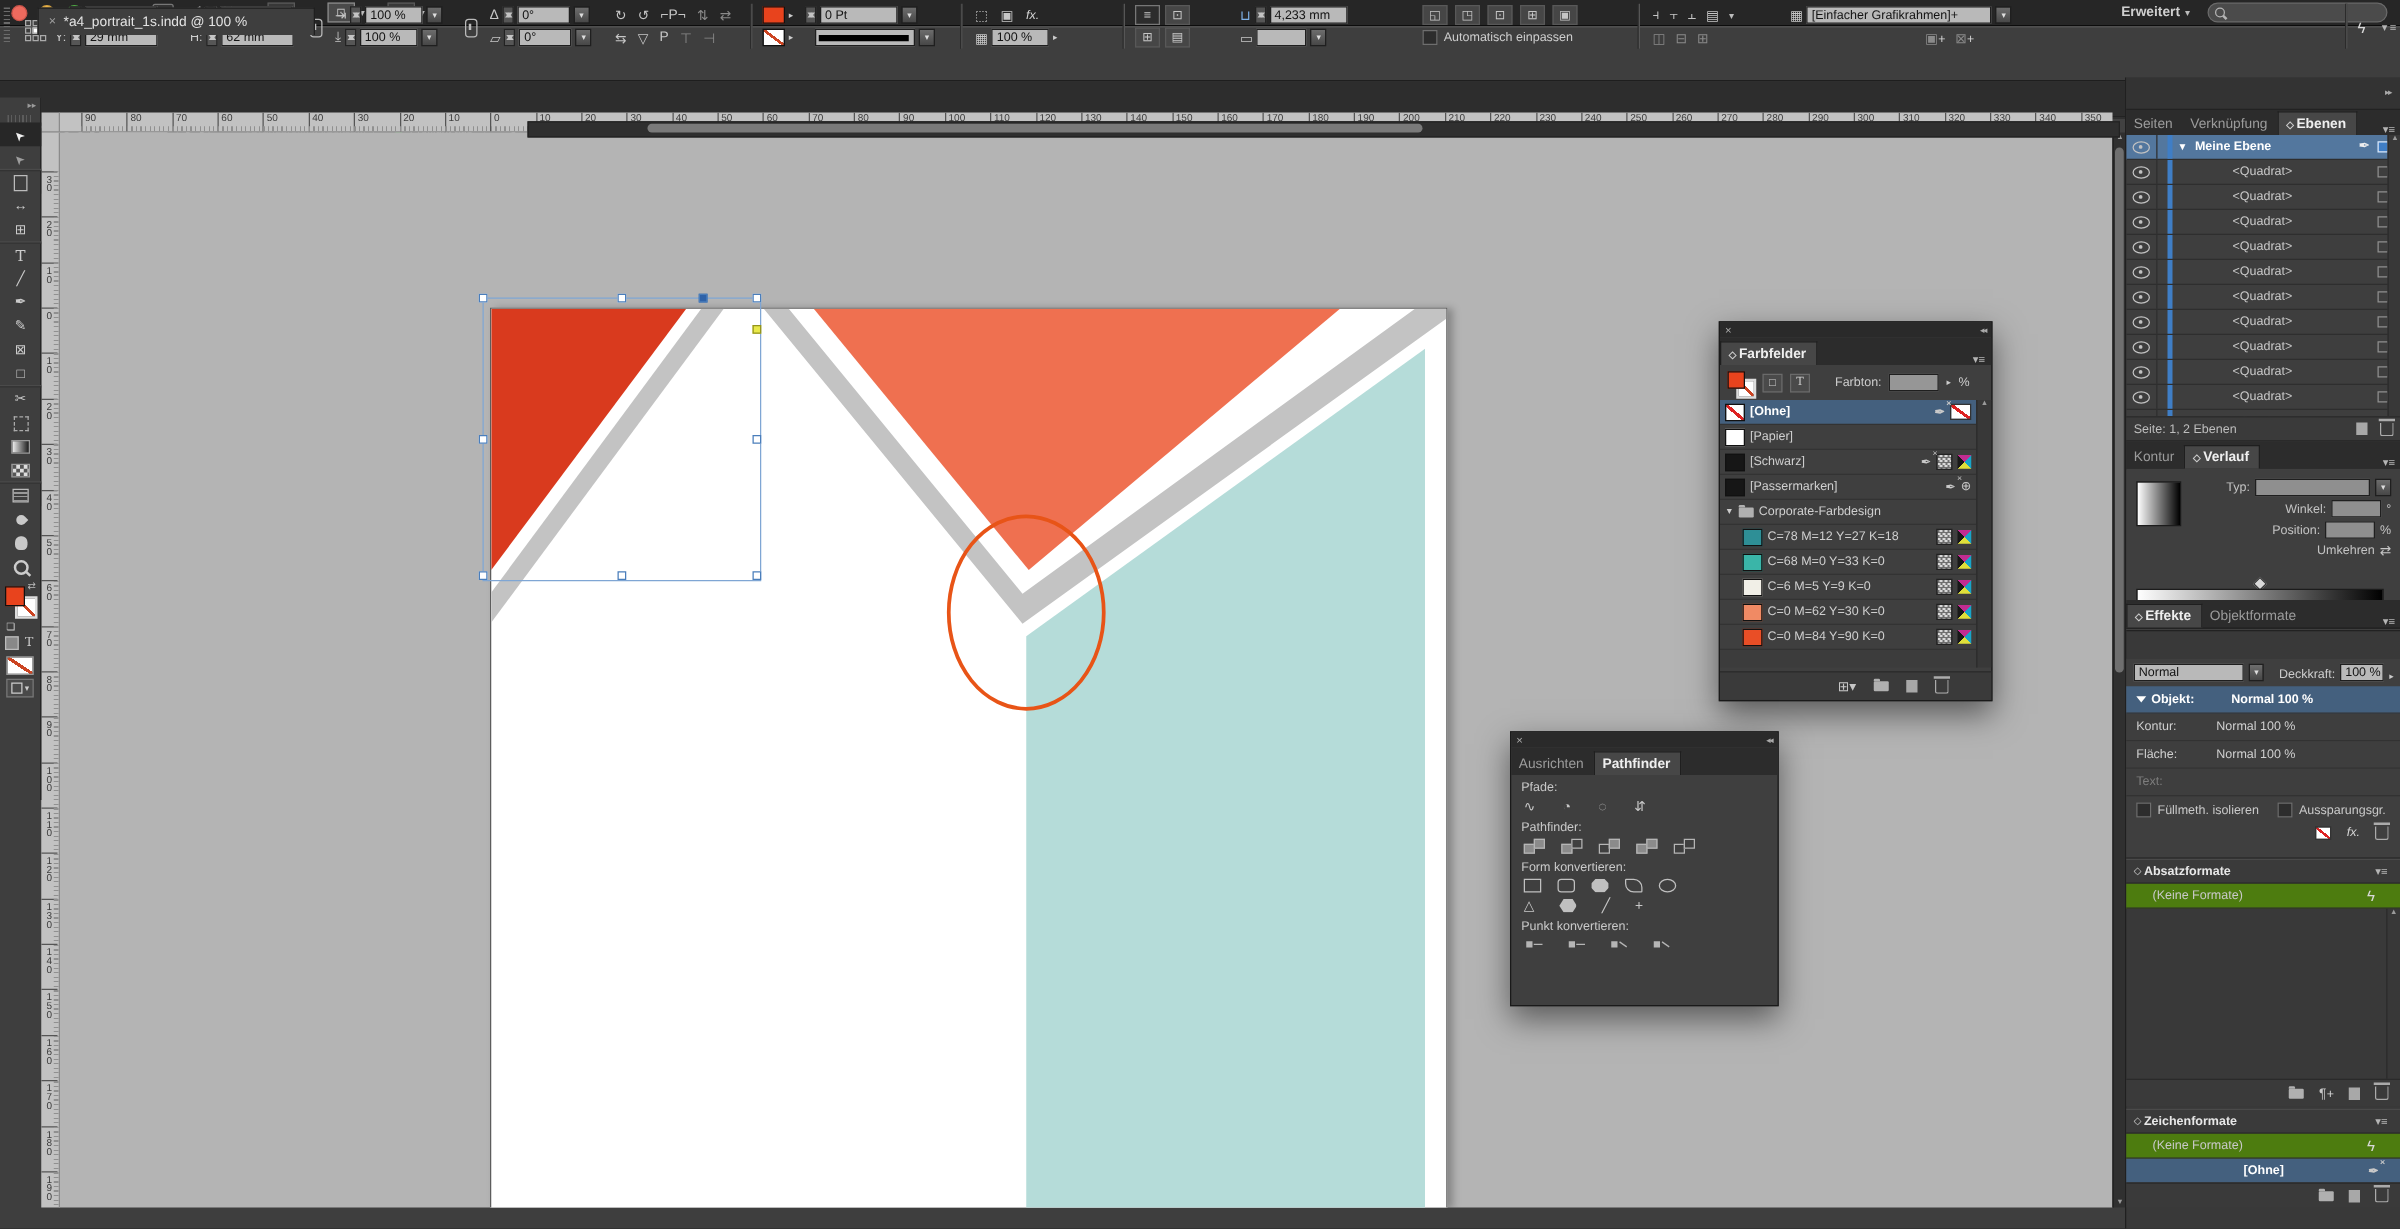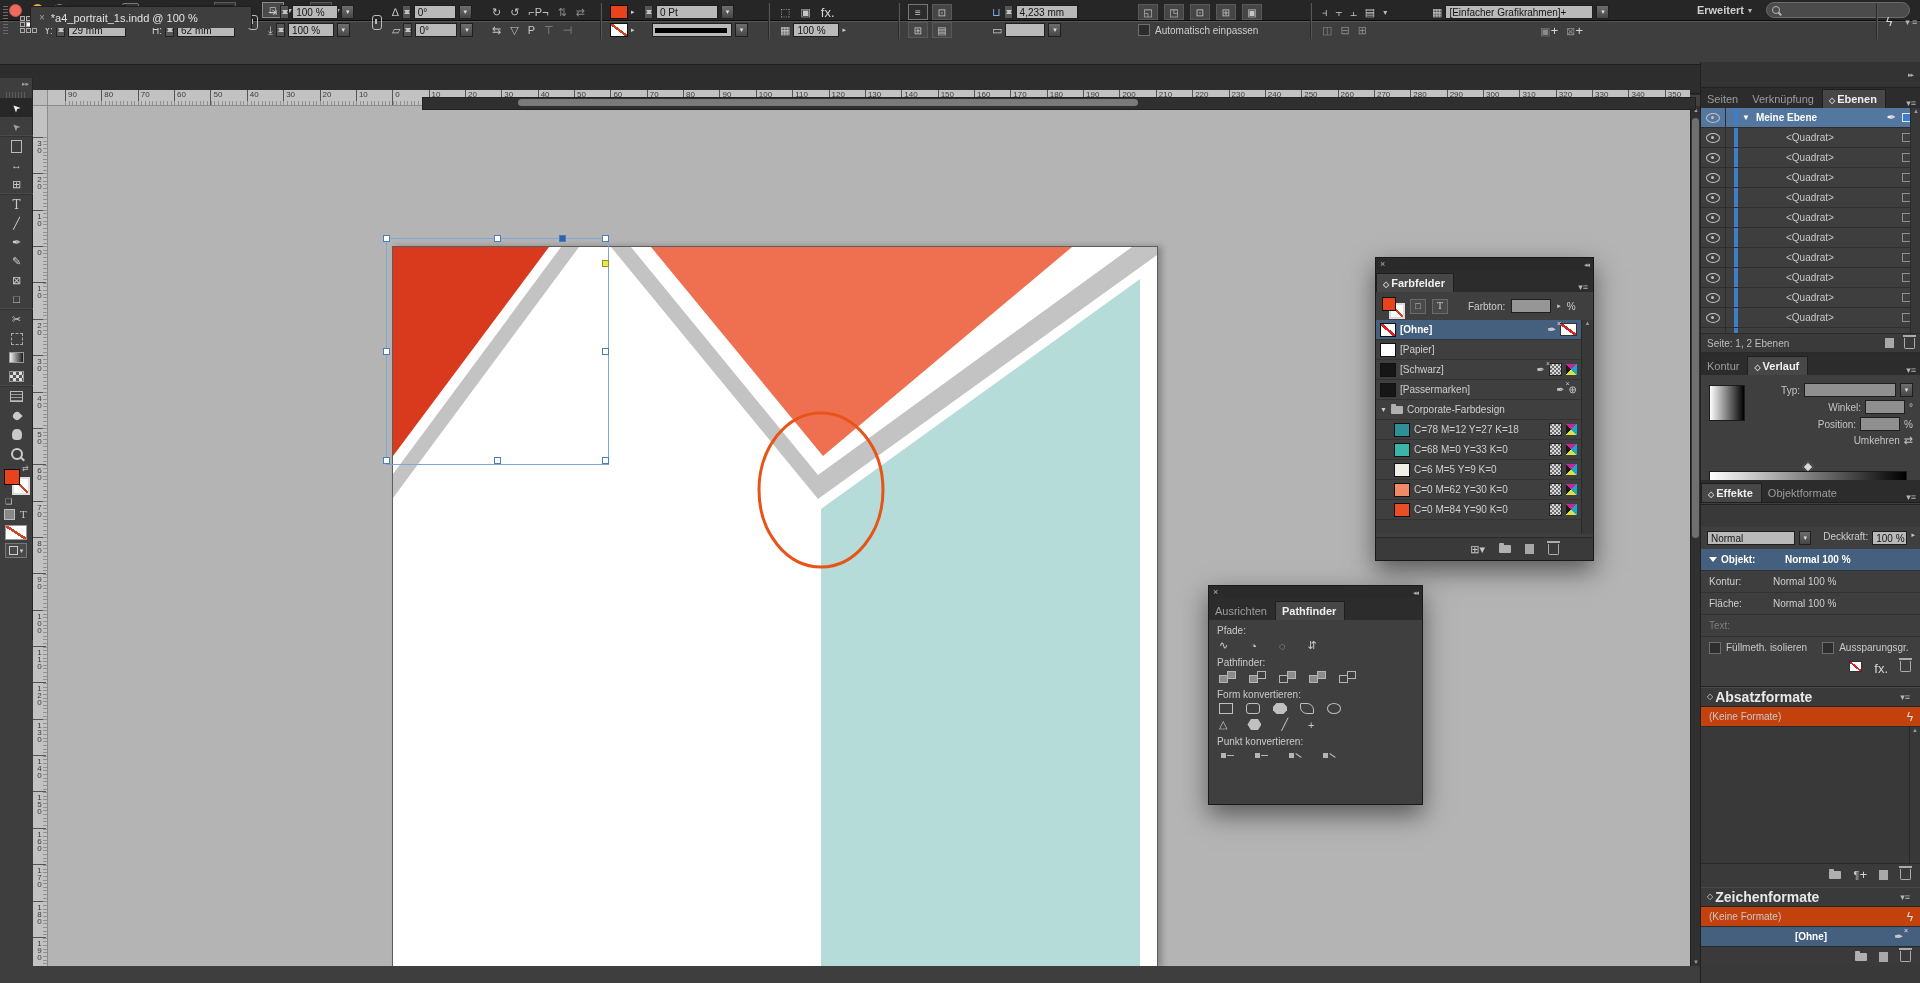--- a/index.html
+++ b/index.html
@@ -1,20 +1,20 @@
 <!DOCTYPE html>
 <html style="--tri-red: #d93a1e; --tri-orange: #ef7050; --band-gray: #c3c3c3; --teal: #b5dcd9; --circle-stroke: #e85417; --pasteboard: #b4b4b4; --accent-fill: #e8431d; --selection-blue: #7fa6d4; --row-selected: #44607e; --layer-selected: #53779e; --preflight-green: #4daf4c;"><head>
 <meta charset="utf-8">
 <style>
   html,body{margin:0;padding:0;background:#1b1b1b}
   #root{position:relative;width:1920px;height:983px;overflow:hidden;background:#3e3e3e;
         font-family:"Liberation Sans",sans-serif;color:#c9c9c9;font-size:10px;
         -webkit-font-smoothing:antialiased}
   .abs{position:absolute}
-  .flex{display:flex;align-items:flex-start}
+  .flex{display:flex;align-items:flex-end}
   .ic{font-style:normal;line-height:1}
 
   
   #menubar{left:0;top:0;width:1920px;height:20px;background:#262626;border-bottom:1px solid #0c0c0c;display:flex;align-items:center}
   .tl{width:11px;height:11px;border-radius:50%;margin-left:9px}
   .tl.r{background:#ed6a5e;border:1px solid #c8544a}
   .tl.y{background:#f5bd4f;border:1px solid #d4a13f}
   .tl.g{background:#61c554;border:1px solid #4fab45}
   #idlogo{color:#d84f82;font-weight:bold;font-size:13px;margin-left:22px;letter-spacing:0}
   #brbtn{margin-left:22px;border:1px solid #777;background:#333;color:#ddd;font-size:9px;padding:1px 3px;border-radius:2px}
@@ -151,28 +151,28 @@
   .gstop{position:absolute;top:108px;width:7px;height:8px;border:1px solid #222;clip-path:polygon(50% 0,100% 35%,100% 100%,0 100%,0 35%)}
   .gdiam{position:absolute;top:88px;left:103px;width:6px;height:6px;background:#d9d9d9;border:1px solid #333;transform:rotate(45deg)}
   .erow{height:21px;display:flex;align-items:center;padding-left:8px;color:#cfcfcf;background:#3e3e3e;border-bottom:1px solid #323232}
   .erow.sel{background:#44607e;color:#fff;font-weight:bold}
   .erow.dim{color:#7d7d7d}
   .erow .elab{width:64px;display:inline-block}
   .earr{width:0;height:0;border:4px solid transparent;border-top:5px solid #cfcfcf;margin-right:4px;margin-top:4px}
   .erow.sel .earr{border-top-color:#fff}
   .cb{width:10px;height:10px;background:#2d2d2d;border:1px solid #6e6e6e;display:inline-block}
   .phead{background:#3a3a3a;border-top:1px solid #4a4a4a;border-bottom:1px solid #262626;display:flex;align-items:center;padding:0 6px;height:100%}
-  .phead .t{font-weight:bold;color:#e8e8e8;font-size:14px}
-  .nrow{display:flex;align-items:center;padding:0 8px;color:#c9c9c9;background:#c2410c;border-bottom:1px solid #2c2c2c}
+  .phead .t{font-weight:bold;color:#e8e8e8;font-size:10px}
+  .nrow{display:flex;align-items:center;padding:0 21px;color:#c9c9c9;background:#4d7c0f;border-bottom:1px solid #2c2c2c}
   .i-bolt{color:#d9d9d9;font-size:12px}
   .flist{background:#3c3c3c}
   .frow{height:19px;display:flex;align-items:center;padding-left:40px;color:#cdcdcd;border-bottom:1px solid #2e2e2e}
   .frow.sel{background:#44607e;color:#fff;font-weight:bold;justify-content:center;padding-left:0}
   .minibar{display:flex;align-items:center;justify-content:flex-end;gap:12px;padding:0 10px;background:#3a3a3a;border-top:1px solid #2a2a2a}
-  .i-fx{color:#d5d5d5;font-size:13px}
+  .i-fx{color:#d5d5d5;font-style:italic;font-size:10px}
   .i-penx{position:relative;display:inline-block;color:#c9c9c9;font-size:10px}
   .i-penx::before{content:"✒"}
   .i-penx::after{content:"×";position:absolute;top:-4px;right:-5px;font-size:7px}
   .i-grid{width:11px;height:11px;border:1px solid #222;background:repeating-conic-gradient(#d8d8d8 0 25%,#6f6f6f 0 50%) 0 0/4px 4px;display:inline-block}
   .i-cmyk{width:11px;height:11px;display:inline-block;background:conic-gradient(from 45deg,#18a5c9 0 90deg,#e0e03a 0 180deg,#181818 0 270deg,#c12c92 0)}
   .i-reg{color:#c9c9c9;font-size:10px}
   .i-noneswatch{width:15px;height:11px;border:1px solid #333;background:linear-gradient(to top right,#fff 43%,#d22 43% 57%,#fff 57%);display:inline-block}
   .i-collapse{letter-spacing:-1px;font-size:7px;color:#aaa}
   .scrollcol{position:absolute;right:0;width:11px;background:#383838;border-left:1px solid #2a2a2a;box-sizing:border-box;text-align:center;color:#9a9a9a;font-size:6px}
 

